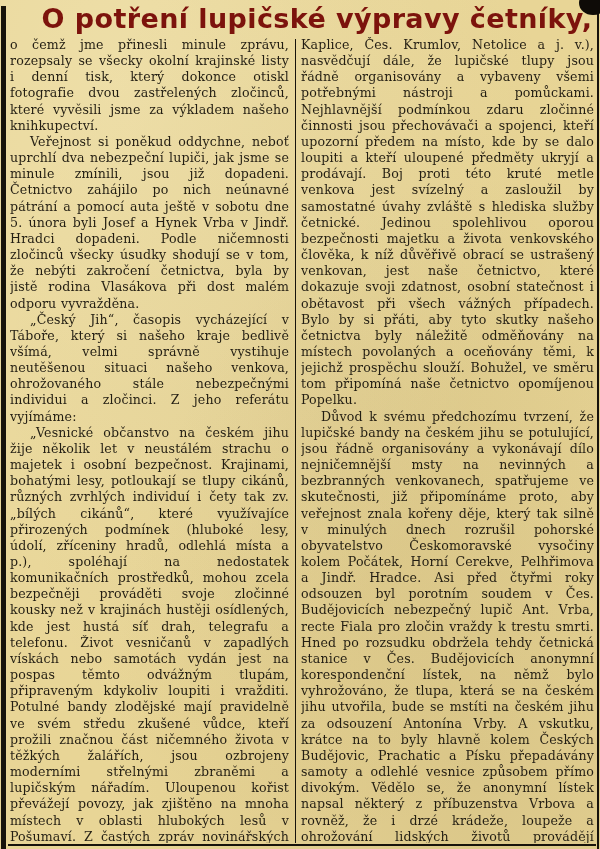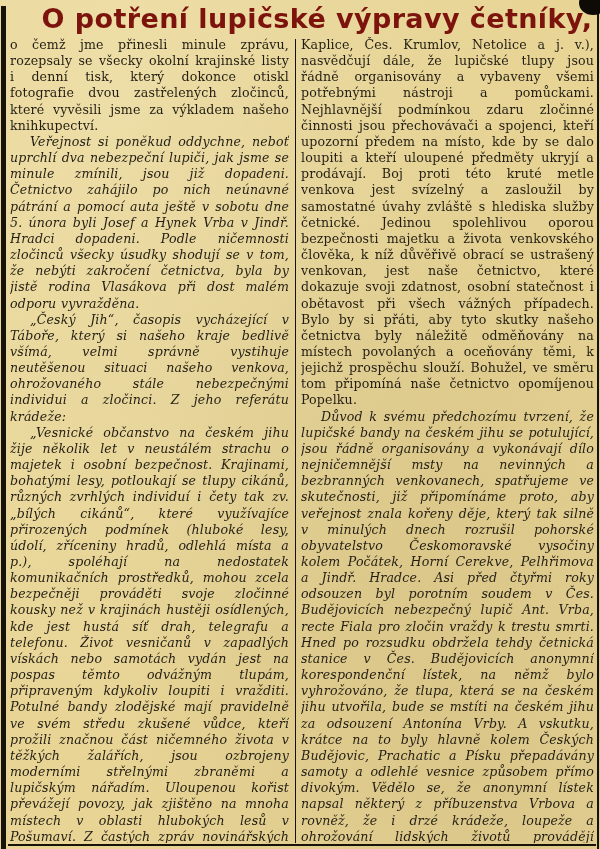--- a/index.html
+++ b/index.html
@@ -29,38 +29,38 @@
   }
   .col{overflow:hidden;}
   .col-left{width:279px;}
   .col-right{flex:1;}
   .divider{width:1px;background:#17130b;margin:2px 5px 0 6px;}
   .col p{
     margin:0;text-align:justify;
     font-size:12.6px;line-height:16.15px;
     letter-spacing:.15px;word-spacing:.6px;
   }
-  .col p.indent{text-indent:20px;font-style:italic;}
+  .col p.indent{text-indent:20px;}
 </style>
 </head>
 <body>
 
 <div class="page">
 
   <div class="left-bar"></div>
   <div class="right-bar"></div>
   <div class="ink-spot"></div>
 
   <h1 class="title">O potření lupičské výpravy četníky,</h1>
 
   <div class="columns">
     <div class="col col-left">
       <p>o čemž jme přinesli minule zprávu, rozepsaly se všecky okolní krajinské listy i denní tisk, který dokonce otiskl fotografie dvou zastřelených zločinců, které vyvěsili jsme za výkladem našeho knihkupectví.</p>
       <p class="indent">Veřejnost si poněkud oddychne, neboť uprchlí dva nebezpeční lupiči, jak jsme se minule zmínili, jsou již dopadeni. Četnictvo zahájilo po nich neúnavné pátrání a pomocí auta ještě v sobotu dne 5. února byli Josef a Hynek Vrba v Jindř. Hradci dopadeni. Podle ničemnosti zločinců všecky úsudky shodují se v tom, že nebýti zakročení četnictva, byla by jistě rodina Vlasákova při dost malém odporu vyvražděna.</p>
-      <p class="indent">„Český Jih“, časopis vycházející v Táboře, který si našeho kraje bedlivě všímá, velmi správně vystihuje neutěšenou situaci našeho venkova, ohrožovaného stále nebezpečnými individui a zločinci. Z jeho referátu krádeže:</p>
+      <p class="indent">„Český Jih“, časopis vycházející v Táboře, který si našeho kraje bedlivě všímá, velmi správně vystihuje neutěšenou situaci našeho venkova, ohrožovaného stále nebezpečnými individui a zločinci. Z jeho referátu vyjímáme:</p>
       <p class="indent">„Vesnické občanstvo na českém jihu žije několik let v neustálém strachu o majetek i osobní bezpečnost. Krajinami, bohatými lesy, potloukají se tlupy cikánů, různých zvrhlých individuí i čety tak zv. „bílých cikánů“, které využívajíce přirozených podmínek (hluboké lesy, údolí, zříceniny hradů, odlehlá místa a p.), spoléhají na nedostatek komunikačních prostředků, mohou zcela bezpečněji prováděti svoje zločinné kousky než v krajinách hustěji osídlených, kde jest hustá síť drah, telegrafu a telefonu. Život vesničanů v zapadlých vískách nebo samotách vydán jest na pospas těmto odvážným tlupám, připraveným kdykoliv loupiti i vražditi. Potulné bandy zlodějské mají pravidelně ve svém středu zkušené vůdce, kteří prožili značnou část ničemného života v těžkých žalářích, jsou ozbrojeny moderními střelnými zbraněmi a lupičským nářadím. Uloupenou kořist převážejí povozy, jak zjištěno na mnoha místech v oblasti hlubokých lesů v Pošumaví. Z častých zpráv novinářských jsou známy všechny případy, jakož i rozsah a podrobnosti o činnosti loupeživých rot, překvapujících veřejnost i bezpečnostní orgány změnami pohybu a smělostí v provádění. Loňské případy z Pošumaví (Prachatice, Vodňany,</p>
     </div>
     <div class="divider"></div>
     <div class="col col-right">
       <p>Kaplice, Čes. Krumlov, Netolice a j. v.), nasvědčují dále, že lupičské tlupy jsou řádně organisovány a vybaveny všemi potřebnými nástroji a pomůckami. Nejhlavnější podmínkou zdaru zločinné činnosti jsou přechovávači a spojenci, kteří upozorní předem na místo, kde by se dalo loupiti a kteří uloupené předměty ukryjí a prodávají. Boj proti této kruté metle venkova jest svízelný a zasloužil by samostatné úvahy zvláště s hlediska služby četnické. Jedinou spolehlivou oporou bezpečnosti majetku a života venkovského člověka, k níž důvěřivě obrací se ustrašený venkovan, jest naše četnictvo, které dokazuje svoji zdatnost, osobní statečnost i obětavost při všech vážných případech. Bylo by si přáti, aby tyto skutky našeho četnictva byly náležitě odměňovány na místech povolaných a oceňovány těmi, k jejichž prospěchu slouží. Bohužel, ve směru tom připomíná naše četnictvo opomíjenou Popelku.</p>
       <p class="indent">Důvod k svému předchozímu tvrzení, že lupičské bandy na českém jihu se potulující, jsou řádně organisovány a vykonávají dílo nejničemnější msty na nevinných a bezbranných venkovanech, spatřujeme ve skutečnosti, již připomínáme proto, aby veřejnost znala kořeny děje, který tak silně v minulých dnech rozrušil pohorské obyvatelstvo Českomoravské vysočiny kolem Počátek, Horní Cerekve, Pelhřimova a Jindř. Hradce. Asi před čtyřmi roky odsouzen byl porotním soudem v Čes. Budějovicích nebezpečný lupič Ant. Vrba, recte Fiala pro zločin vraždy k trestu smrti. Hned po rozsudku obdržela tehdy četnická stanice v Čes. Budějovicích anonymní korespondenční lístek, na němž bylo vyhrožováno, že tlupa, která se na českém jihu utvořila, bude se mstíti na českém jihu za odsouzení Antonína Vrby. A vskutku, krátce na to byly hlavně kolem Českých Budějovic, Prachatic a Písku přepadávány samoty a odlehlé vesnice způsobem přímo divokým. Vědělo se, že anonymní lístek napsal některý z příbuzenstva Vrbova a rovněž, že i drzé krádeže, loupeže a ohrožování lidských životů provádějí příbuzní Vrby. Od pátku v noci dne 4. února, zdá se, že tato loupežná rota zasažena byla na místě nejcitlivějším a že se hned tak brzy nevzpamatuje, aby byla schopna většího činu. Z pětičlenné tlupy dva jsou mrtvi a zbylí tři jsou už za mřížemi. Nyní je zapotřebí, aby dopadení tři lupiči byli spravedlivě potrestáni a učiněni neškodnými.“</p>
     </div>
   </div>
 
   <div class="bottom-rule"></div>

